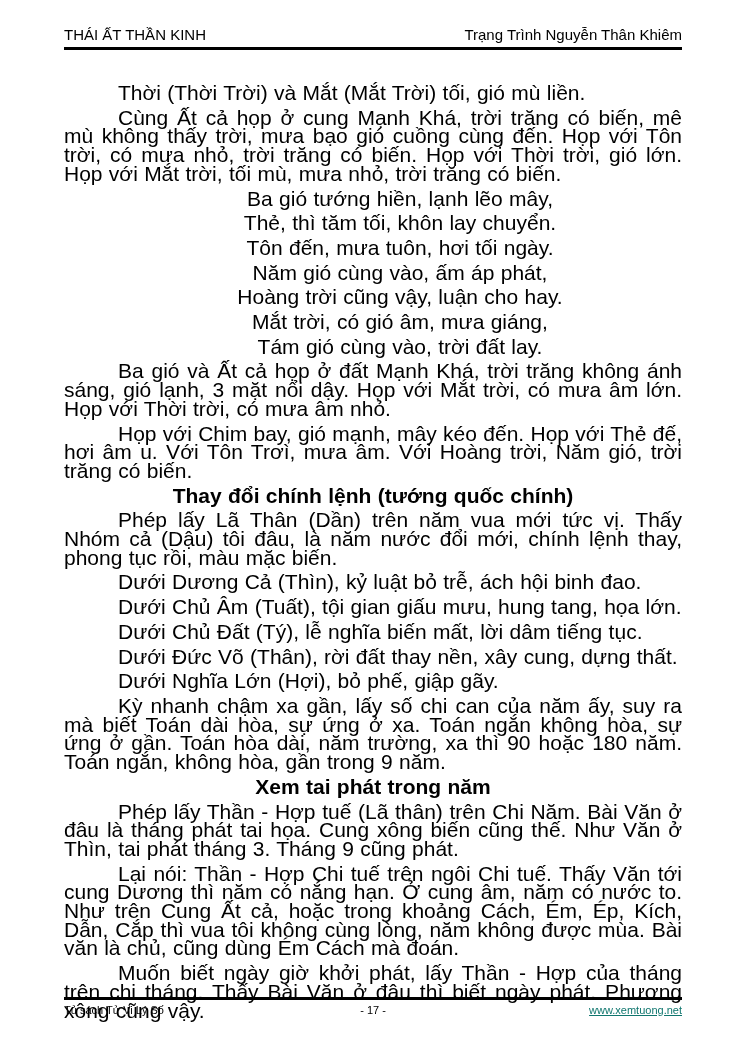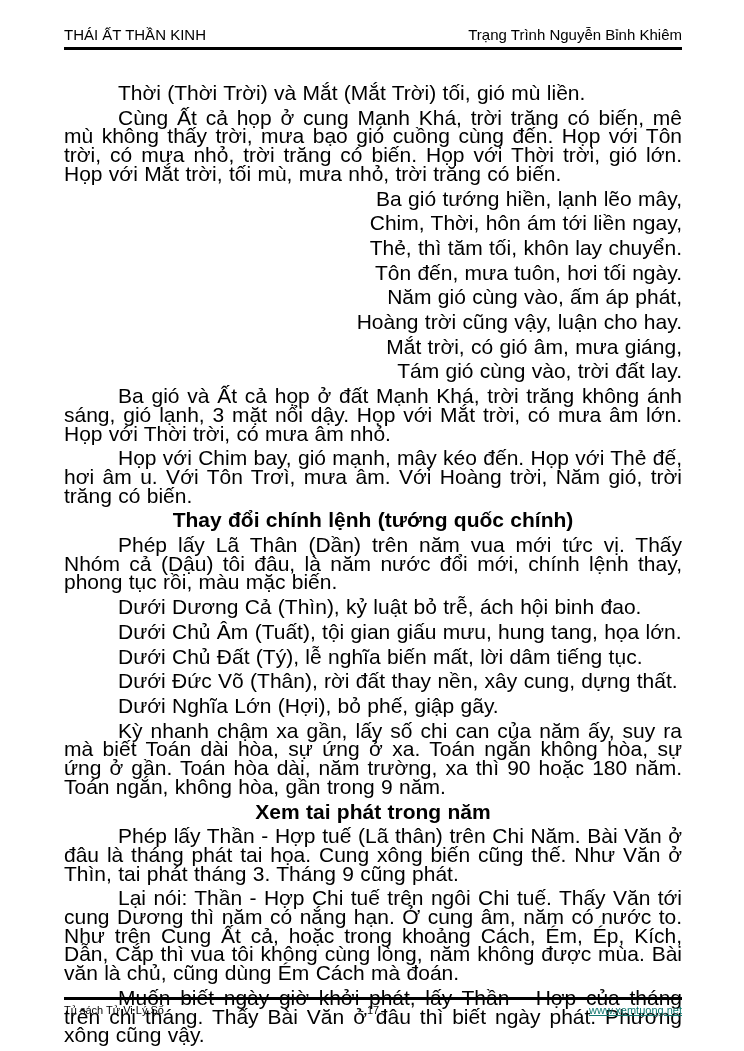--- a/index.html
+++ b/index.html
@@ -45,21 +45,21 @@
     margin: 0 0 6px 0;
     text-indent: 54px;
     word-spacing: 0.5px;
   }
   .para.justify { text-align: justify; }
   .para.heading {
     font-weight: bold;
     text-indent: 0;
     text-align: center;
   }
-  .para.verse { text-align: right; }
+  .para.verse { text-align: center; }
   .para.indent { text-align: left; }
   .footer-rule {
     position: absolute;
     top: 997px;
     left: 64px;
     right: 62px;
     height: 3px;
     background: #000000;
   }
   .footer {
@@ -84,29 +84,28 @@
     cursor: pointer;
   }
 </style>
 </head>
 <body>
 
 <div class="page">
 
   <div class="header">
     <span>THÁI ẤT THẦN KINH</span>
-    <span>Trạng Trình Nguyễn Bỉnh Khiêm</span>
+    <span>Trạng Trình Nguyễn Thân Khiêm</span>
   </div>
   <div class="header-rule"></div>
 
   <div class="content">
       <p class="para indent">Thời (Thời Trời) và Mắt (Mắt Trời) tối, gió mù liền.</p>
       <p class="para justify">Cùng Ất cả họp ở cung Mạnh Khá, trời trăng có biến, mê mù không thấy trời, mưa bạo gió cuồng cùng đến. Họp với Tôn trời, có mưa nhỏ, trời trăng có biến. Họp với Thời trời, gió lớn. Họp với Mắt trời, tối mù, mưa nhỏ, trời trăng có biến.</p>
       <p class="para verse">Ba gió tướng hiền, lạnh lẽo mây,</p>
-      <p class="para verse">Chim, Thời, hôn ám tới liền ngay,</p>
       <p class="para verse">Thẻ, thì tăm tối, khôn lay chuyển.</p>
       <p class="para verse">Tôn đến, mưa tuôn, hơi tối ngày.</p>
       <p class="para verse">Năm gió cùng vào, ấm áp phát,</p>
       <p class="para verse">Hoàng trời cũng vậy, luận cho hay.</p>
       <p class="para verse">Mắt trời, có gió âm, mưa giáng,</p>
       <p class="para verse">Tám gió cùng vào, trời đất lay.</p>
       <p class="para justify">Ba gió và Ất cả họp ở đất Mạnh Khá, trời trăng không ánh sáng, gió lạnh, 3 mặt nổi dậy. Họp với Mắt trời, có mưa âm lớn. Họp với Thời trời, có mưa âm nhỏ.</p>
       <p class="para justify">Họp với Chim bay, gió mạnh, mây kéo đến. Họp với Thẻ đế, hơi âm u. Với Tôn Trơì, mưa âm. Với Hoàng trời, Năm gió, trời trăng có biến.</p>
       <p class="para heading">Thay đổi chính lệnh (tướng quốc chính)</p>
       <p class="para justify">Phép lấy Lã Thân (Dần) trên năm vua mới tức vị. Thấy Nhóm cả (Dậu) tôi đâu, là năm nước đổi mới, chính lệnh thay, phong tục rồi, màu mặc biến.</p>

